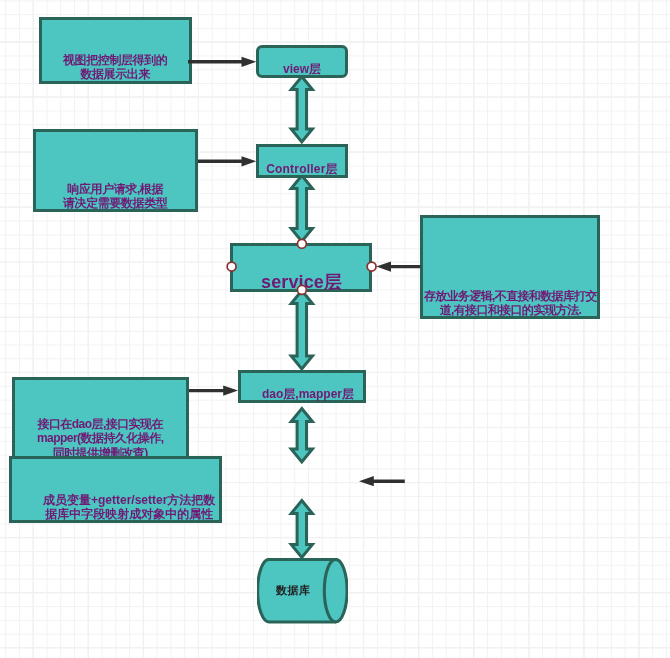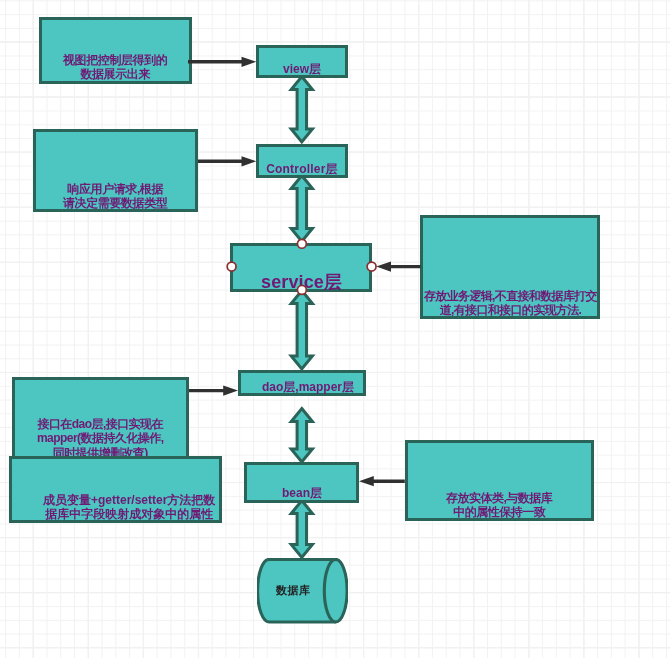--- a/index.html
+++ b/index.html
@@ -109,21 +109,21 @@
 
       <path d="M301.8 500.5 L312.40000000000003 513.5 L306.5 513.5 L306.5 544.5 L312.40000000000003 544.5 L301.8 557.5 L291.2 544.5 L297.1 544.5 L297.1 513.5 L291.2 513.5 Z"></path>
     </g>
   </svg>
 
   <div class="node note n1" style="left:39px;top:17px;width:153px;height:66.5px;">
     <div class="label">视图把控制层得到的
 数据展示出来</div>
   </div>
 
-  <div class="node layer n2" style="left:256px;top:45px;width:92px;height:33.3px;">
+  <div class="node layer n2" style="left:256px;top:45px;width:92px;height:33.3px;border-radius:6px;">
     <div class="label">view层</div>
   </div>
 
   <div class="node note n3" style="left:33.2px;top:128.7px;width:164.5px;height:83px;">
     <div class="label">响应用户请求,根据
 请决定需要数据类型</div>
   </div>
 
   <div class="node layer n4" style="left:256.3px;top:144.1px;width:91.6px;height:34.3px;">
     <div class="label">Controller层</div>
@@ -137,37 +137,30 @@
     <div class="label">存放业务逻辑,不直接和数据库打交
 道,有接口和接口的实现方法.</div>
   </div>
 
   <div class="node note n7" style="left:12.3px;top:347.3px;width:176.4px;height:84.4px;margin-top:30px;">
     <div class="label">接口在dao层,接口实现在
 mapper(数据持久化操作,
 同时提供增删改查)</div>
   </div>
 
-  <div class="node layer n8" style="left:237.9px;top:370.3px;width:127.9px;height:26px;padding-left:12px;">
+  <div class="node layer n8" style="left:237.9px;top:370.3px;width:127.9px;height:33px;padding-left:12px;">
     <div class="label">dao层,mapper层</div>
   </div>
 
   <div class="node note n9" style="left:9.3px;top:456.4px;width:212.6px;height:67.1px;">
     <div class="label">成员变量+getter/setter方法把数
 据库中字段映射成对象中的属性</div>
   </div>
 
-  <div class="node layer n10" style="left:244.1px;top:462.2px;width:115px;height:40.5px;">
-    <div class="label">bean层</div>
-  </div>
 
-  <div class="node note n11" style="left:404.8px;top:439.9px;width:189.7px;height:81.6px;">
-    <div class="label">存放实体类,与数据库
-中的属性保持一致</div>
-  </div>
 
   <div class="cylinder" style="left:257.1px;top:558px;width:90.2px;height:65.5px;">
     <svg width="91" height="66" viewBox="0 0 91 66">
       <path d="M12 1.4 H78.7 A11.4 31.3 0 0 1 78.7 64 H12 A11.4 31.3 0 0 1 12 1.4 Z" fill="#4DC5C0" stroke="#2A6459" stroke-width="3.1" stroke-linejoin="round"></path>
       <path d="M78.7 1.4 A11.4 31.3 0 0 0 78.7 64" fill="none" stroke="#2A6459" stroke-width="3.1"></path>
     </svg>
     <div class="cyl-label">数据库</div>
   </div>
 
   <svg class="overlay" viewBox="0 0 670 658" xmlns="http://www.w3.org/2000/svg">

